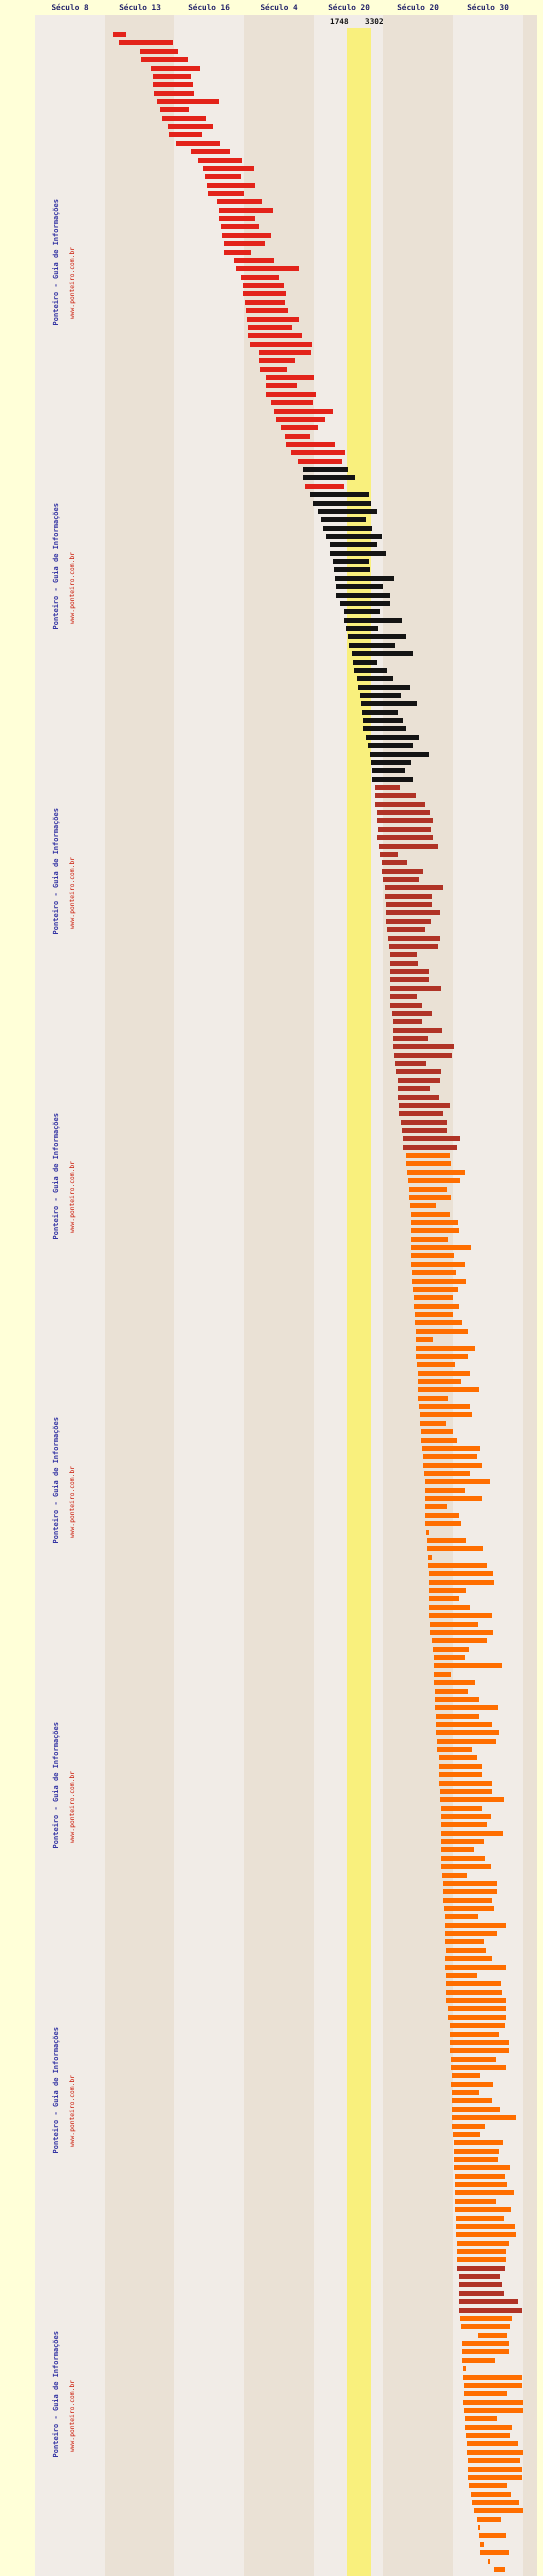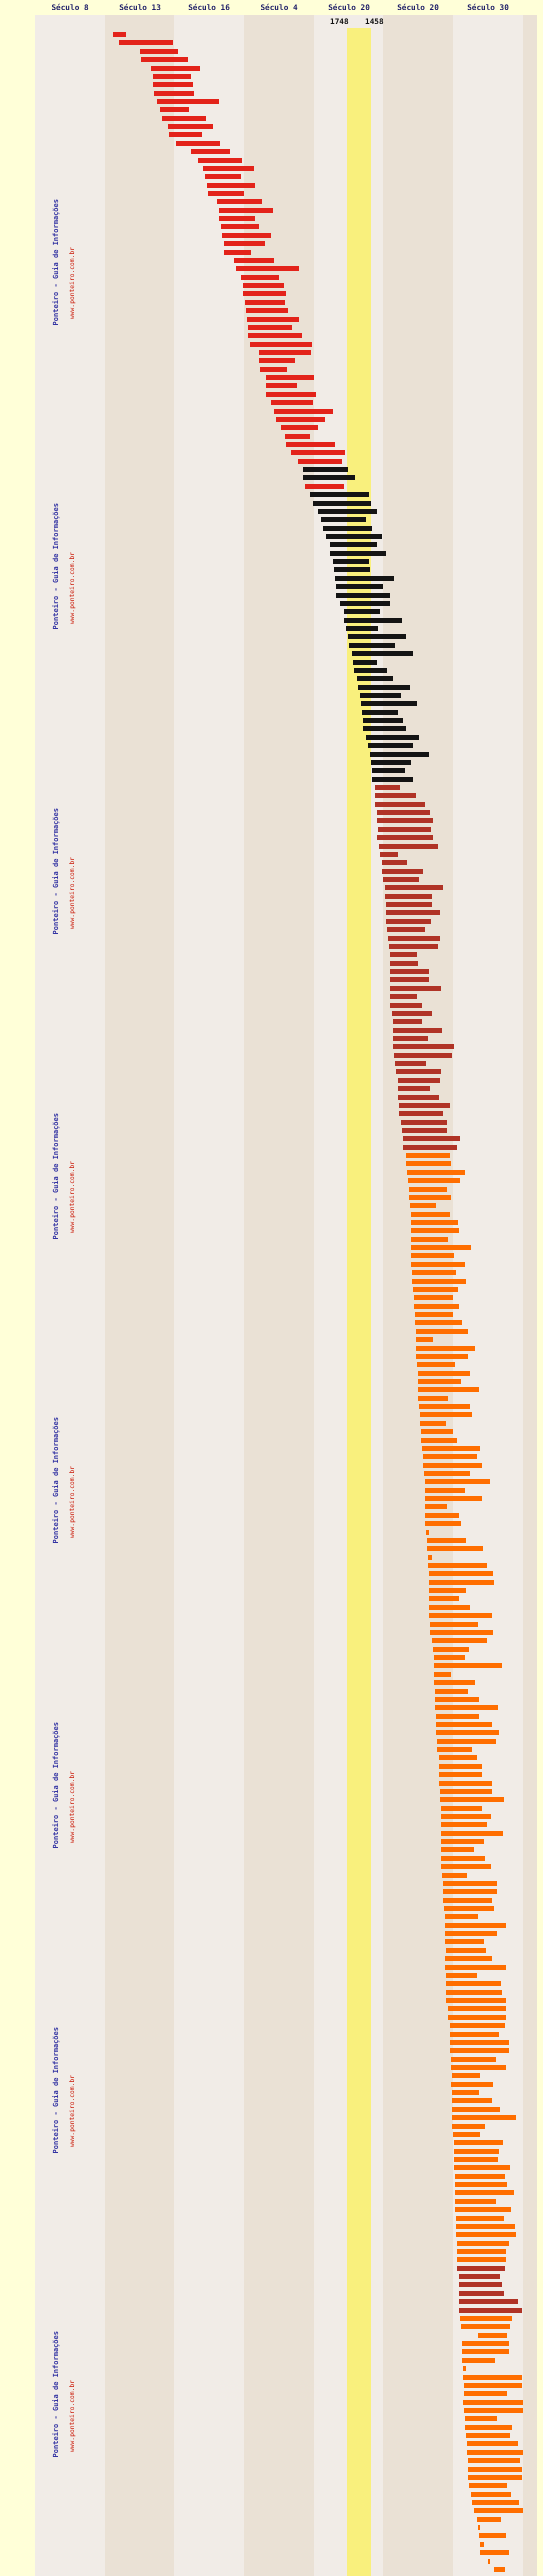--- a/index.html
+++ b/index.html
@@ -27,21 +27,21 @@
       <div class="col" style="left: 174px; width: 70px; background: rgb(241, 236, 231);"></div>
       <div class="col" style="left: 244px; width: 70px; background: rgb(234, 225, 213);"></div>
       <div class="col" style="left: 314px; width: 70px; background: rgb(241, 236, 231);"></div>
       <div class="col" style="left: 383px; width: 70px; background: rgb(234, 225, 213);"></div>
       <div class="col" style="left: 453px; width: 70px; background: rgb(241, 236, 231);"></div>
       <div class="col" style="left: 523px; width: 14px; background: rgb(234, 225, 213);"></div>
     </div>
   <div id="band-holder">
       <div class="band" style="left: 347px; width: 24.4px; top: 28px; height: 2548px; background: rgb(249, 240, 125);"></div>
       <div class="band-label" style="left: 330px; color: rgb(17, 17, 17);">1748</div>
-      <div class="band-label" style="left: 365px; color: rgb(17, 17, 17);">1458</div>
+      <div class="band-label" style="left: 365px; color: rgb(17, 17, 17);">3302</div>
     </div>
   <div id="axis">
       <div class="axis-label" style="left: 35px;">Século 8</div>
       <div class="axis-label" style="left: 105px;">Século 13</div>
       <div class="axis-label" style="left: 174px;">Século 16</div>
       <div class="axis-label" style="left: 244px;">Século 4</div>
       <div class="axis-label" style="left: 314px;">Século 20</div>
       <div class="axis-label" style="left: 383px;">Século 20</div>
       <div class="axis-label" style="left: 453px;">Século 30</div>
     </div>

